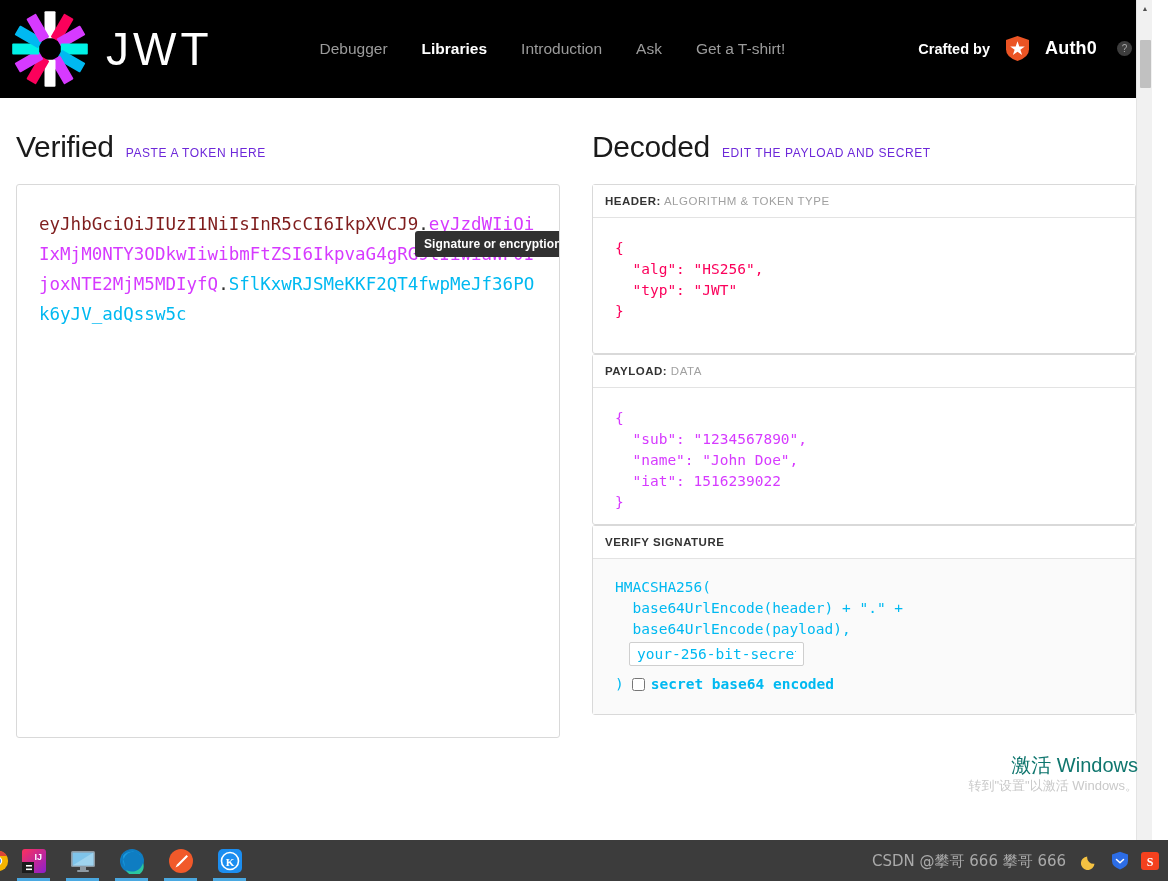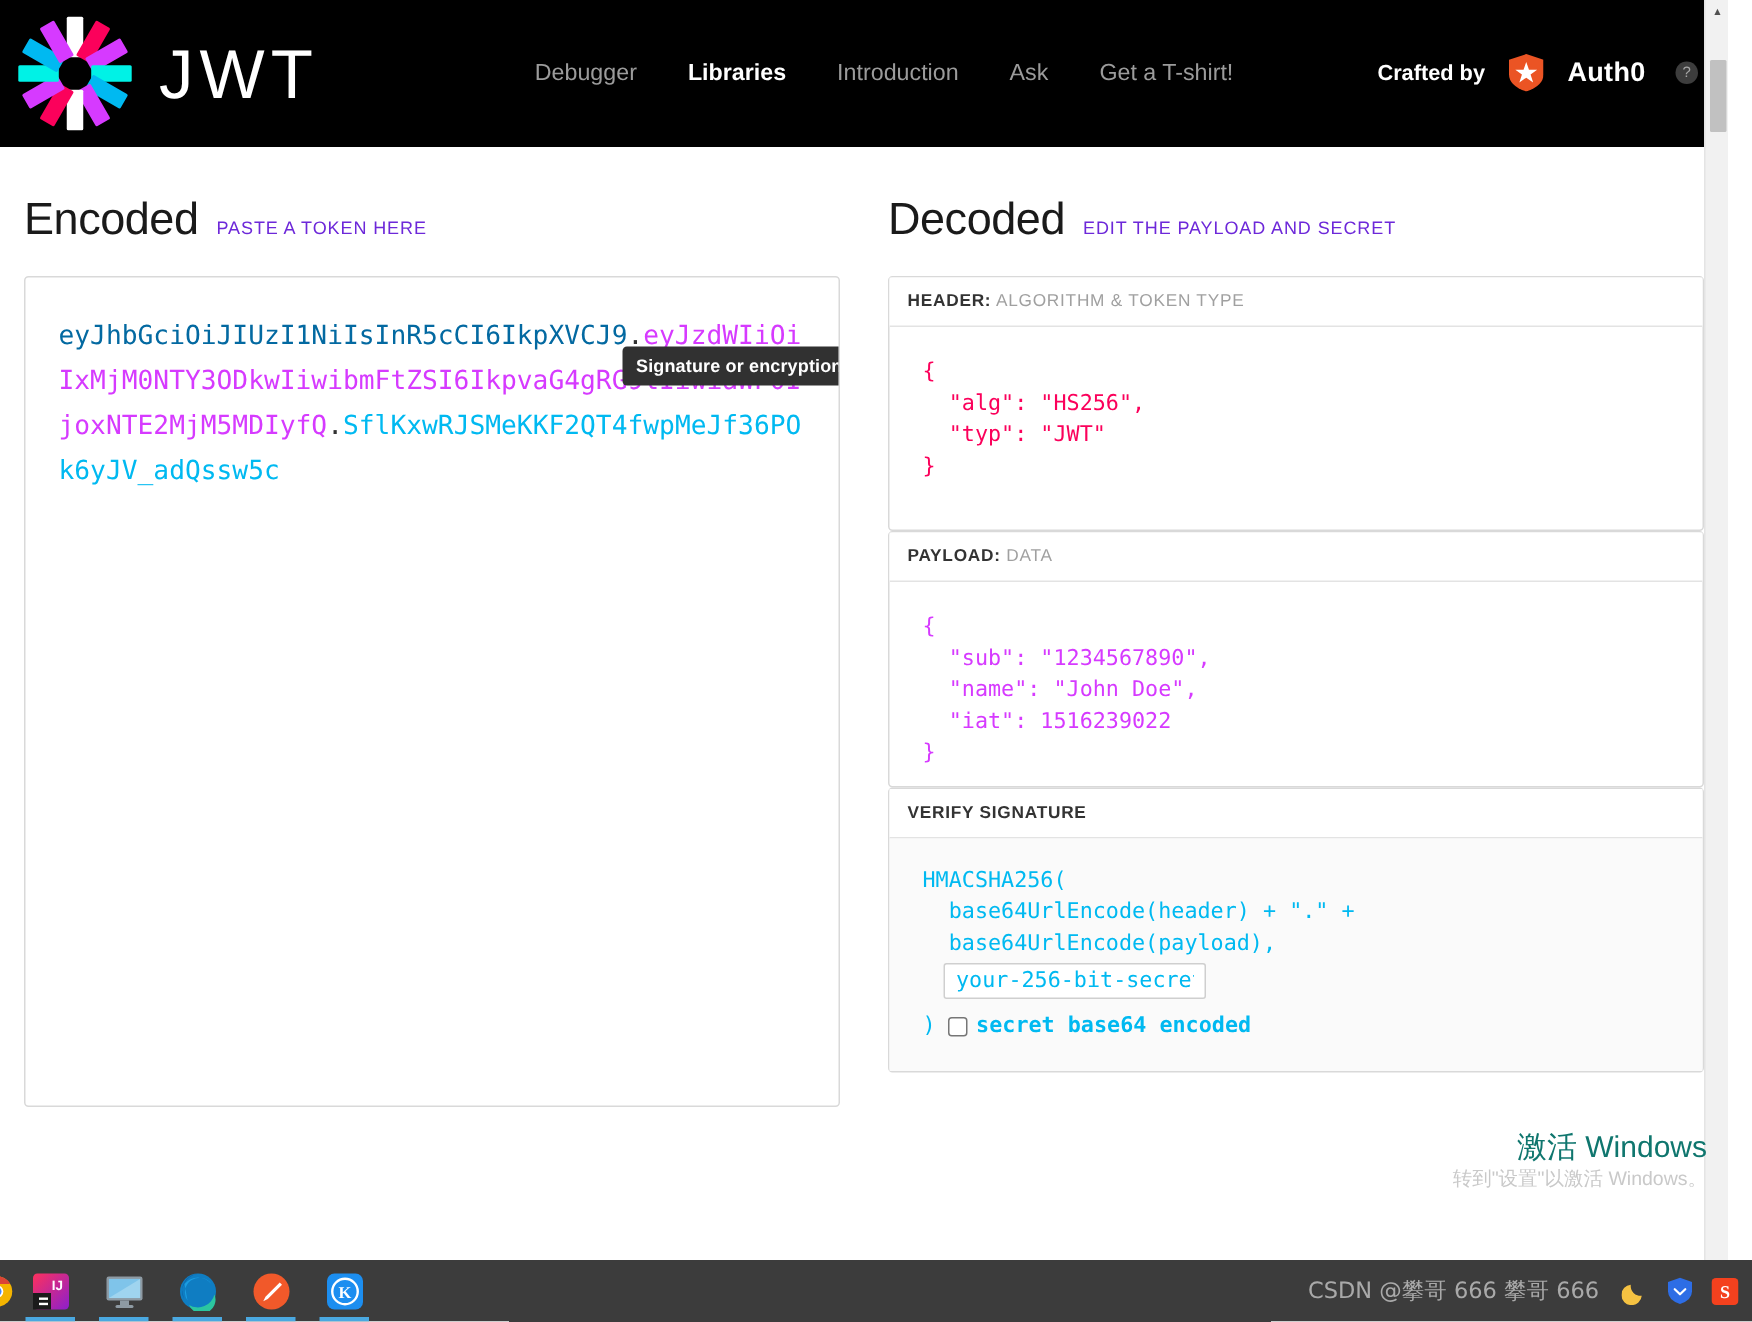--- a/index.html
+++ b/index.html
@@ -23,21 +23,21 @@
   .logo-burst { position:relative; width:72px; height:72px; }
   .logo-burst span {
     position:absolute; left:50%; top:50%;
     width:11px; height:27px; border-radius:1px;
     transform-origin: 50% 140%;
   }
   .wordmark {
     margin-left:20px; color:#fff; font-size:46px; letter-spacing:4px;
     font-weight:300; font-family:"Liberation Sans", sans-serif;
   }
-  .nav-links { display:flex; align-items:center; gap:34px; margin-left:106px;padding-left:38px; }
+  .nav-links { display:flex; align-items:center; gap:34px; margin-left:69px;padding-left:38px; }
   .nav-link {
     color:#9b9b9b; font-size:15.5px; text-decoration:none; cursor:pointer;
     font-family:"Liberation Sans", sans-serif;
   }
   .nav-link.active { color:#ffffff; font-weight:bold; }
   .crafted {
     position:absolute; right:20px; top:36px;
     display:flex; align-items:center; gap:16px;
   }
   .crafted-label { color:#fff; font-size:14.5px; font-weight:bold; }
@@ -63,21 +63,21 @@
   .encoded-box {
     margin-top:20px; width:544px; height:554px;
     border:1px solid #d9d9d9; border-radius:3px; background:#fff;
     padding:24px 22px; position:relative; overflow:hidden;
   }
   .token {
     font-family:"DejaVu Sans Mono", monospace;
     font-size:17.5px; line-height:30px; word-break:break-all;
     white-space:normal;
   }
-  .tok-h { color:#0369a1; }
+  .tok-h { color:#7f1d1d; }
   .tok-p { color:#d63aff; }
   .tok-s { color:#00b9f1; }
   .tok-d { color:#333333; }
 
   .tooltip {
     position:absolute; left:398px; top:46px;
     background:#313131; color:#fff; font-size:12px; font-weight:bold;
     padding:6px 9px; border-radius:3px; white-space:nowrap;
     font-family:"Liberation Sans", sans-serif; letter-spacing:.1px;
   }
@@ -194,21 +194,21 @@
         </svg>
         <span class="auth0-word">Auth0</span>
         <span class="help-badge">?</span>
       </div>
     </div>
 
     <div class="columns">
 
       <div class="col-left">
         <div class="sect-head">
-          <div class="sect-title">Encoded</div>
+          <div class="sect-title">Verified</div>
           <div class="sect-sub">PASTE A TOKEN HERE</div>
         </div>
 
         <div class="encoded-box">
           <div class="token"><span class="tok-h">eyJhbGciOiJIUzI1NiIsInR5cCI6IkpXVCJ9</span><span class="tok-d">.</span><span class="tok-p">eyJzdWIiOiIxMjM0NTY3ODkwIiwibmFtZSI6IkpvaG4gRG9lIiwiaWF0IjoxNTE2MjM5MDIyfQ</span><span class="tok-d">.</span><span class="tok-s">SflKxwRJSMeKKF2QT4fwpMeJf36POk6yJV_adQssw5c</span></div>
           <div class="tooltip">Signature or encryption algorithm</div>
         </div>
 
       </div>
 

